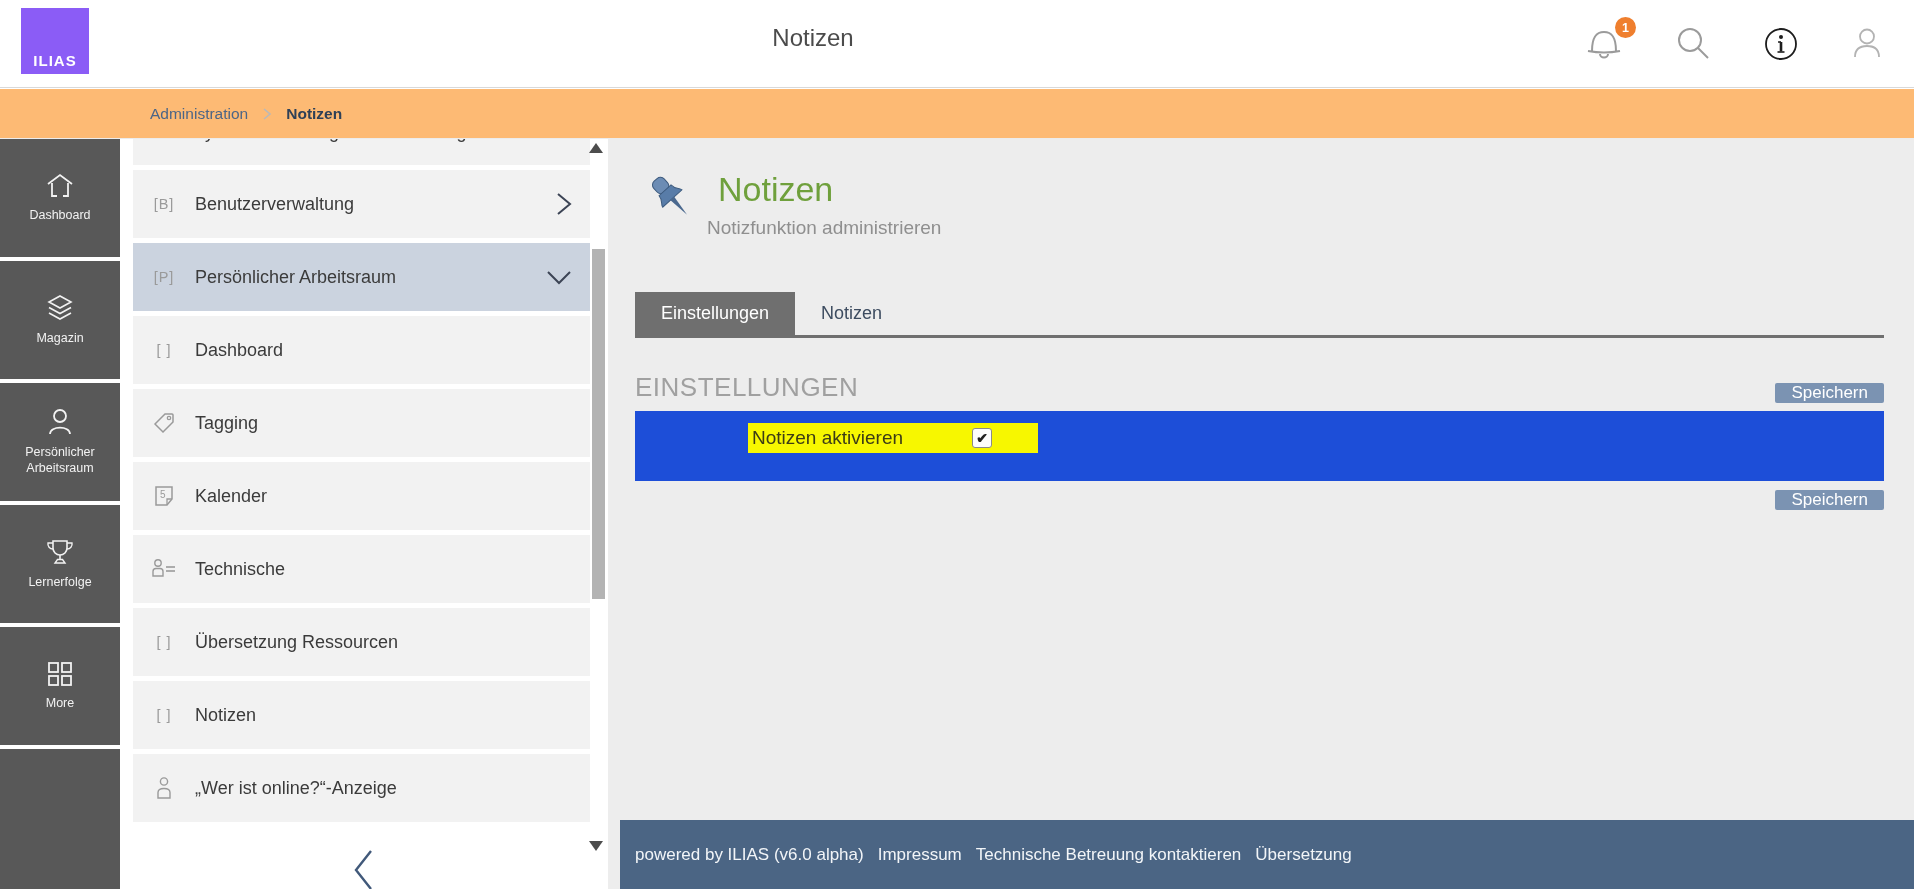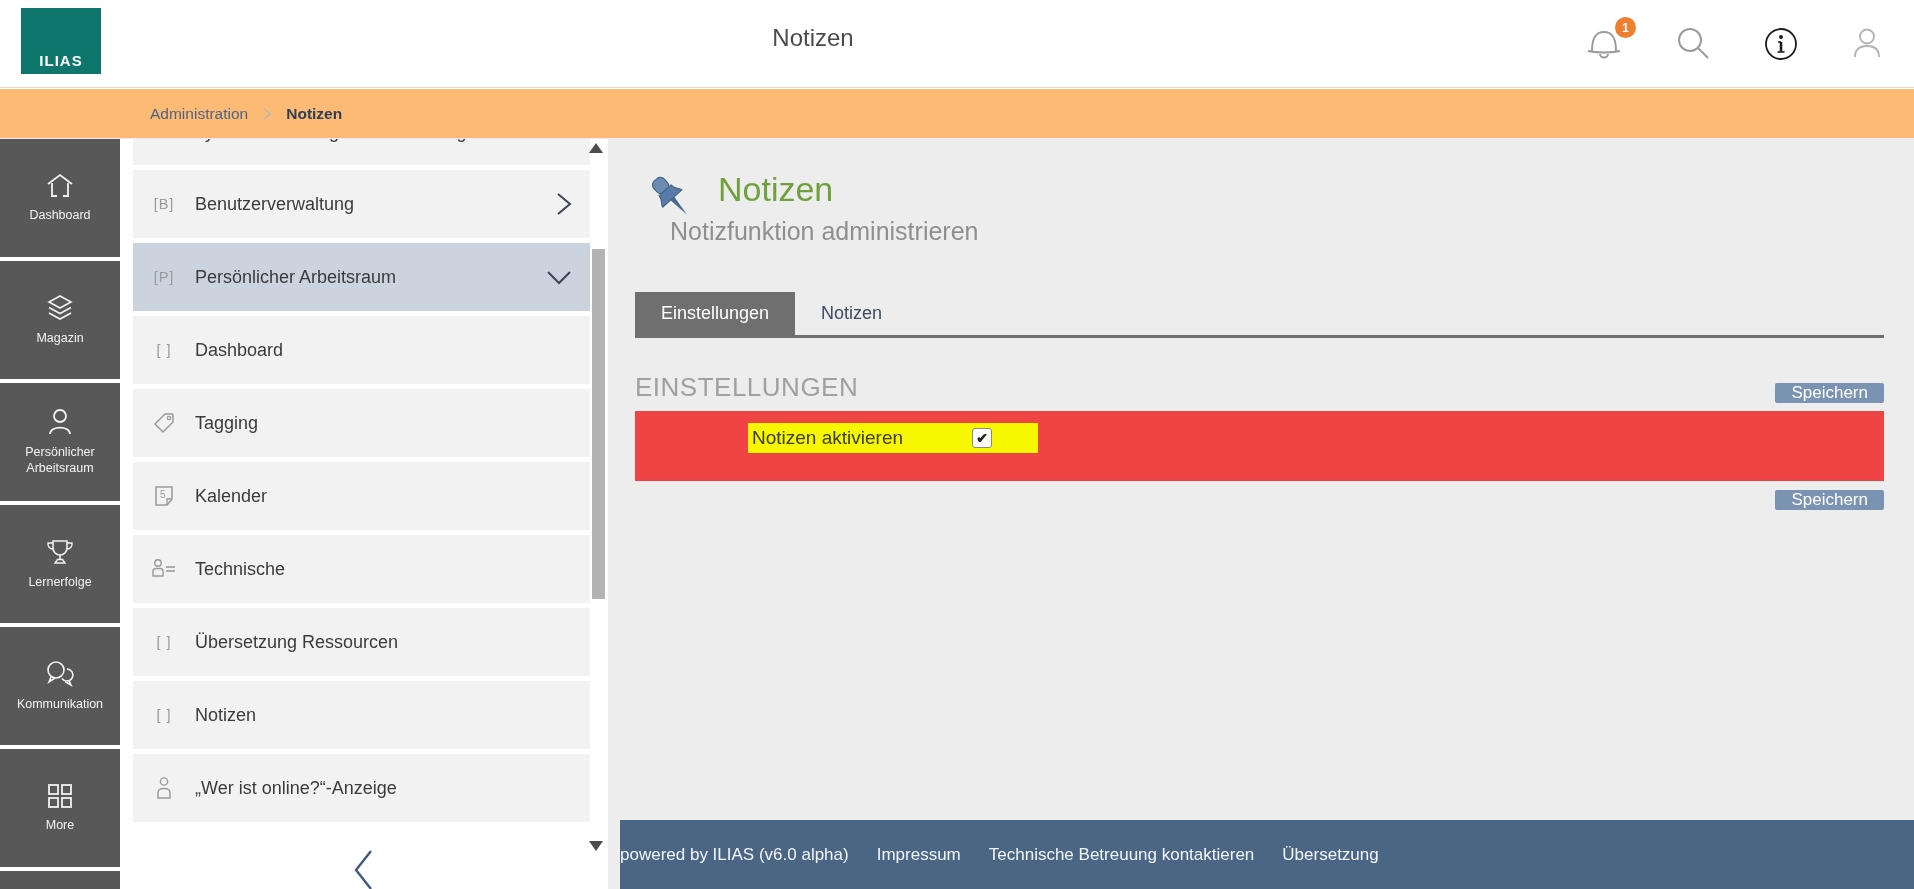--- a/index.html
+++ b/index.html
@@ -2,22 +2,22 @@
 <html><head>
 <meta charset="utf-8">
 <style>
   * { margin:0; padding:0; box-sizing:border-box; }
   html,body { width:1914px; height:889px; overflow:hidden; background:#fff;
     font-family:"Liberation Sans", sans-serif; color:#2f2f2f; }
 
   
   .header { position:absolute; left:0; top:0; width:1914px; height:88px;
     background:#ffffff; border-bottom:1px solid #d9d9d9; z-index:5; }
-  .logo { position:absolute; left:21px; top:8px; width:80px; height:66px;
-    background:#0f766e; cursor:pointer; }
+  .logo { position:absolute; left:21px; top:8px; width:68px; height:66px;
+    background:#8b5cf6; cursor:pointer; }
   .logo-text { position:absolute; left:0; right:0; bottom:5px; text-align:center;
     color:#fff; font-weight:bold; font-size:15px; letter-spacing:1px; }
   .header-title { position:absolute; left:813px; top:24px; transform:translateX(-50%);
     font-size:24px; color:#4b4b4b; }
   .header-icons { position:absolute; right:28px; top:0; height:88px;
     display:flex; align-items:center; gap:50px; }
   .hicon { position:relative; display:flex; align-items:center; justify-content:center;
     cursor:pointer; }
   .badge { position:absolute; top:-6px; right:-12px; width:21px; height:21px;
     background:#ef7f2e; border-radius:50%; color:#fff; font-size:12.5px; font-weight:bold;
@@ -67,46 +67,46 @@
   .collapse { position:absolute; left:50%; bottom:-8px; transform:translateX(-50%);
     cursor:pointer; }
 
   
   .main { position:absolute; left:608px; top:139px; width:1306px; height:750px;
     background:#ededed; }
   .main-inner { padding:0 30px 0 27px; position:relative; }
   .titleblock { position:relative; padding-top:31px; height:119px; }
   .pin-wrap { position:absolute; left:8px; top:30px; }
   .page-title { margin-left:83px; font-size:34px; color:#6fa03c; font-weight:normal; }
-  .page-subtitle { margin-left:35px; margin-top:8px; font-size:25px; color:#8f8f8f; }
+  .page-subtitle { margin-left:72px; margin-top:8px; font-size:19px; color:#8f8f8f; }
 
   .tabs { display:flex; margin-top:34px; border-bottom:3px solid #6f6f6f; }
   .tab { height:43px; padding:0 26px; display:flex; align-items:center;
     font-size:18px; cursor:pointer; }
   .tab.active { background:#6f6f6f; color:#ffffff; }
   .tab.inactive { color:#3d4c60; }
 
   .section-row { display:flex; align-items:flex-end; justify-content:space-between;
     margin-top:34px; }
   .section-heading { font-size:26px; color:#a0a0a0; letter-spacing:0.5px; }
   .btn { background:#7b93b2; color:#fff; font-size:17px; border:none; border-radius:2px;
     padding:0 16px; cursor:pointer; font-family:"Liberation Sans", sans-serif;margin-left:48px; }
-  .formpanel { margin-top:8px; background:#ef4444; height:70px; }
+  .formpanel { margin-top:8px; background:#1d4ed8; height:70px; }
   .hl-row { position:relative; margin-left:113px; top:12px; width:290px; height:30px;
     background:#f7f700; display:flex; align-items:center; }
   .hl-label { margin-left:4px; font-size:19px; color:#3c3c16; }
   .checkbox { position:absolute; left:224px; top:5px; width:20px; height:20px;
     background:#fdfdfd; border:1px solid #8a8a8a; border-radius:3px; cursor:pointer;
     display:flex; align-items:center; justify-content:center;
     font-size:14px; color:#222; font-weight:bold; line-height:1; }
   .btn-row { display:flex; justify-content:flex-end; margin-top:9px; }
 
   
   .footer { position:absolute; left:12px; right:0; bottom:0; height:69px;
-    background:#4b6584; display:flex; align-items:center; gap:28px; }
+    background:#4b6584; display:flex; align-items:center; padding-left:15px; gap:14px; }
   .footer span { color:#f2f5f8; font-size:17px; }
   .flink { cursor:pointer; }
 </style>
 </head>
 <body>
 
 <div class="header">
   <div class="logo">
     <div class="logo-text">ILIAS</div>
   </div>
@@ -178,29 +178,20 @@
   </div>
   <div class="rail-tile">
     <svg width="28" height="28" viewBox="0 0 28 28">
       <path d="M7,3 H21 V10 A7,7 0 0 1 7,10 Z" fill="none" stroke="#f2f2f2" stroke-width="1.6"></path>
       <path d="M7,5 H2 A5,5 0 0 0 7,11" fill="none" stroke="#f2f2f2" stroke-width="1.4"></path>
       <path d="M21,5 H26 A5,5 0 0 1 21,11" fill="none" stroke="#f2f2f2" stroke-width="1.4"></path>
       <line x1="14" y1="17" x2="14" y2="21" stroke="#f2f2f2" stroke-width="1.6"></line>
       <path d="M9,25 H19 L16.5,21.5 H11.5 Z" fill="none" stroke="#f2f2f2" stroke-width="1.4"></path>
     </svg>
     <div class="rail-label">Lernerfolge</div>
-  </div>
-  <div class="rail-tile">
-    <svg width="32" height="28" viewBox="0 0 32 28">
-      <circle cx="12" cy="10" r="8" fill="none" stroke="#f2f2f2" stroke-width="1.6"></circle>
-      <path d="M7,17 L5,22 L11,18" fill="none" stroke="#f2f2f2" stroke-width="1.6"></path>
-      <path d="M18,18.5 a6,6 0 1 0 5,-9.5" fill="none" stroke="#f2f2f2" stroke-width="1.6"></path>
-      <path d="M25,20.5 L27,25 L21,21.5" fill="none" stroke="#f2f2f2" stroke-width="1.6"></path>
-    </svg>
-    <div class="rail-label">Kommunikation</div>
   </div>
   <div class="rail-tile">
     <svg width="26" height="26" viewBox="0 0 26 26">
       <rect x="2" y="2" width="9" height="9" fill="none" stroke="#f2f2f2" stroke-width="1.8"></rect>
       <rect x="15" y="2" width="9" height="9" fill="none" stroke="#f2f2f2" stroke-width="1.8"></rect>
       <rect x="2" y="15" width="9" height="9" fill="none" stroke="#f2f2f2" stroke-width="1.8"></rect>
       <rect x="15" y="15" width="9" height="9" fill="none" stroke="#f2f2f2" stroke-width="1.8"></rect>
     </svg>
     <div class="rail-label">More</div>
   </div>

